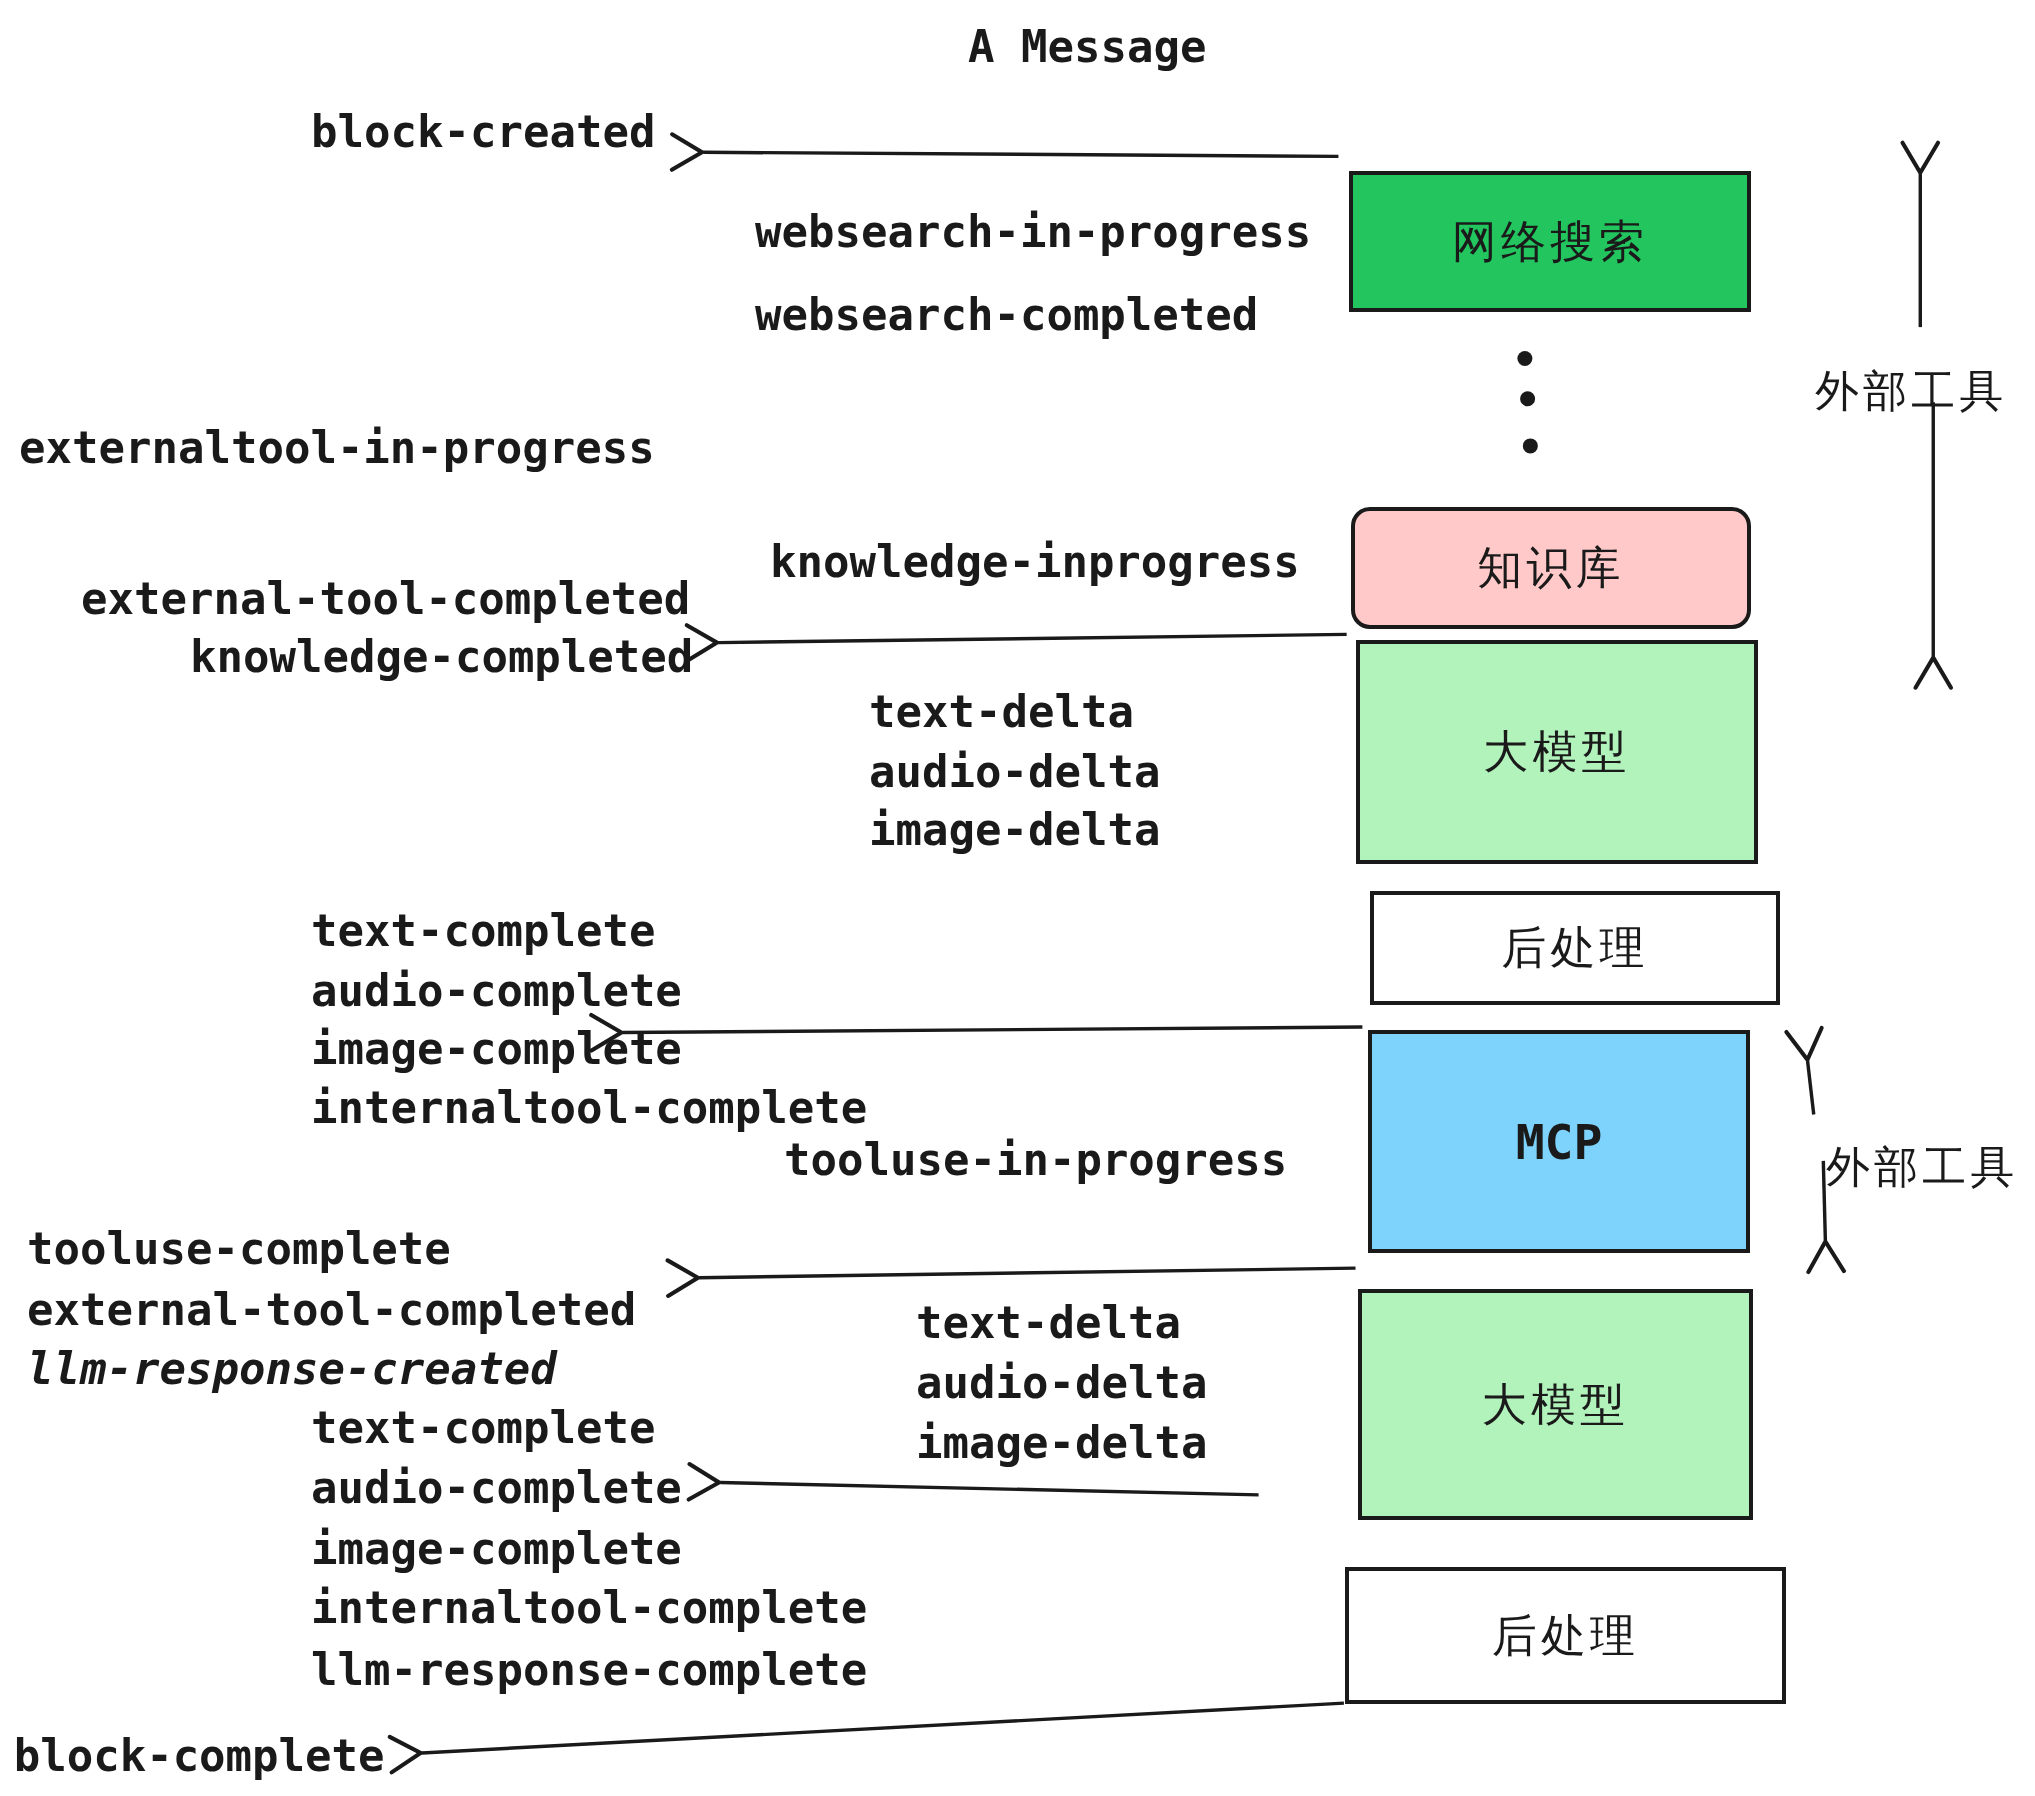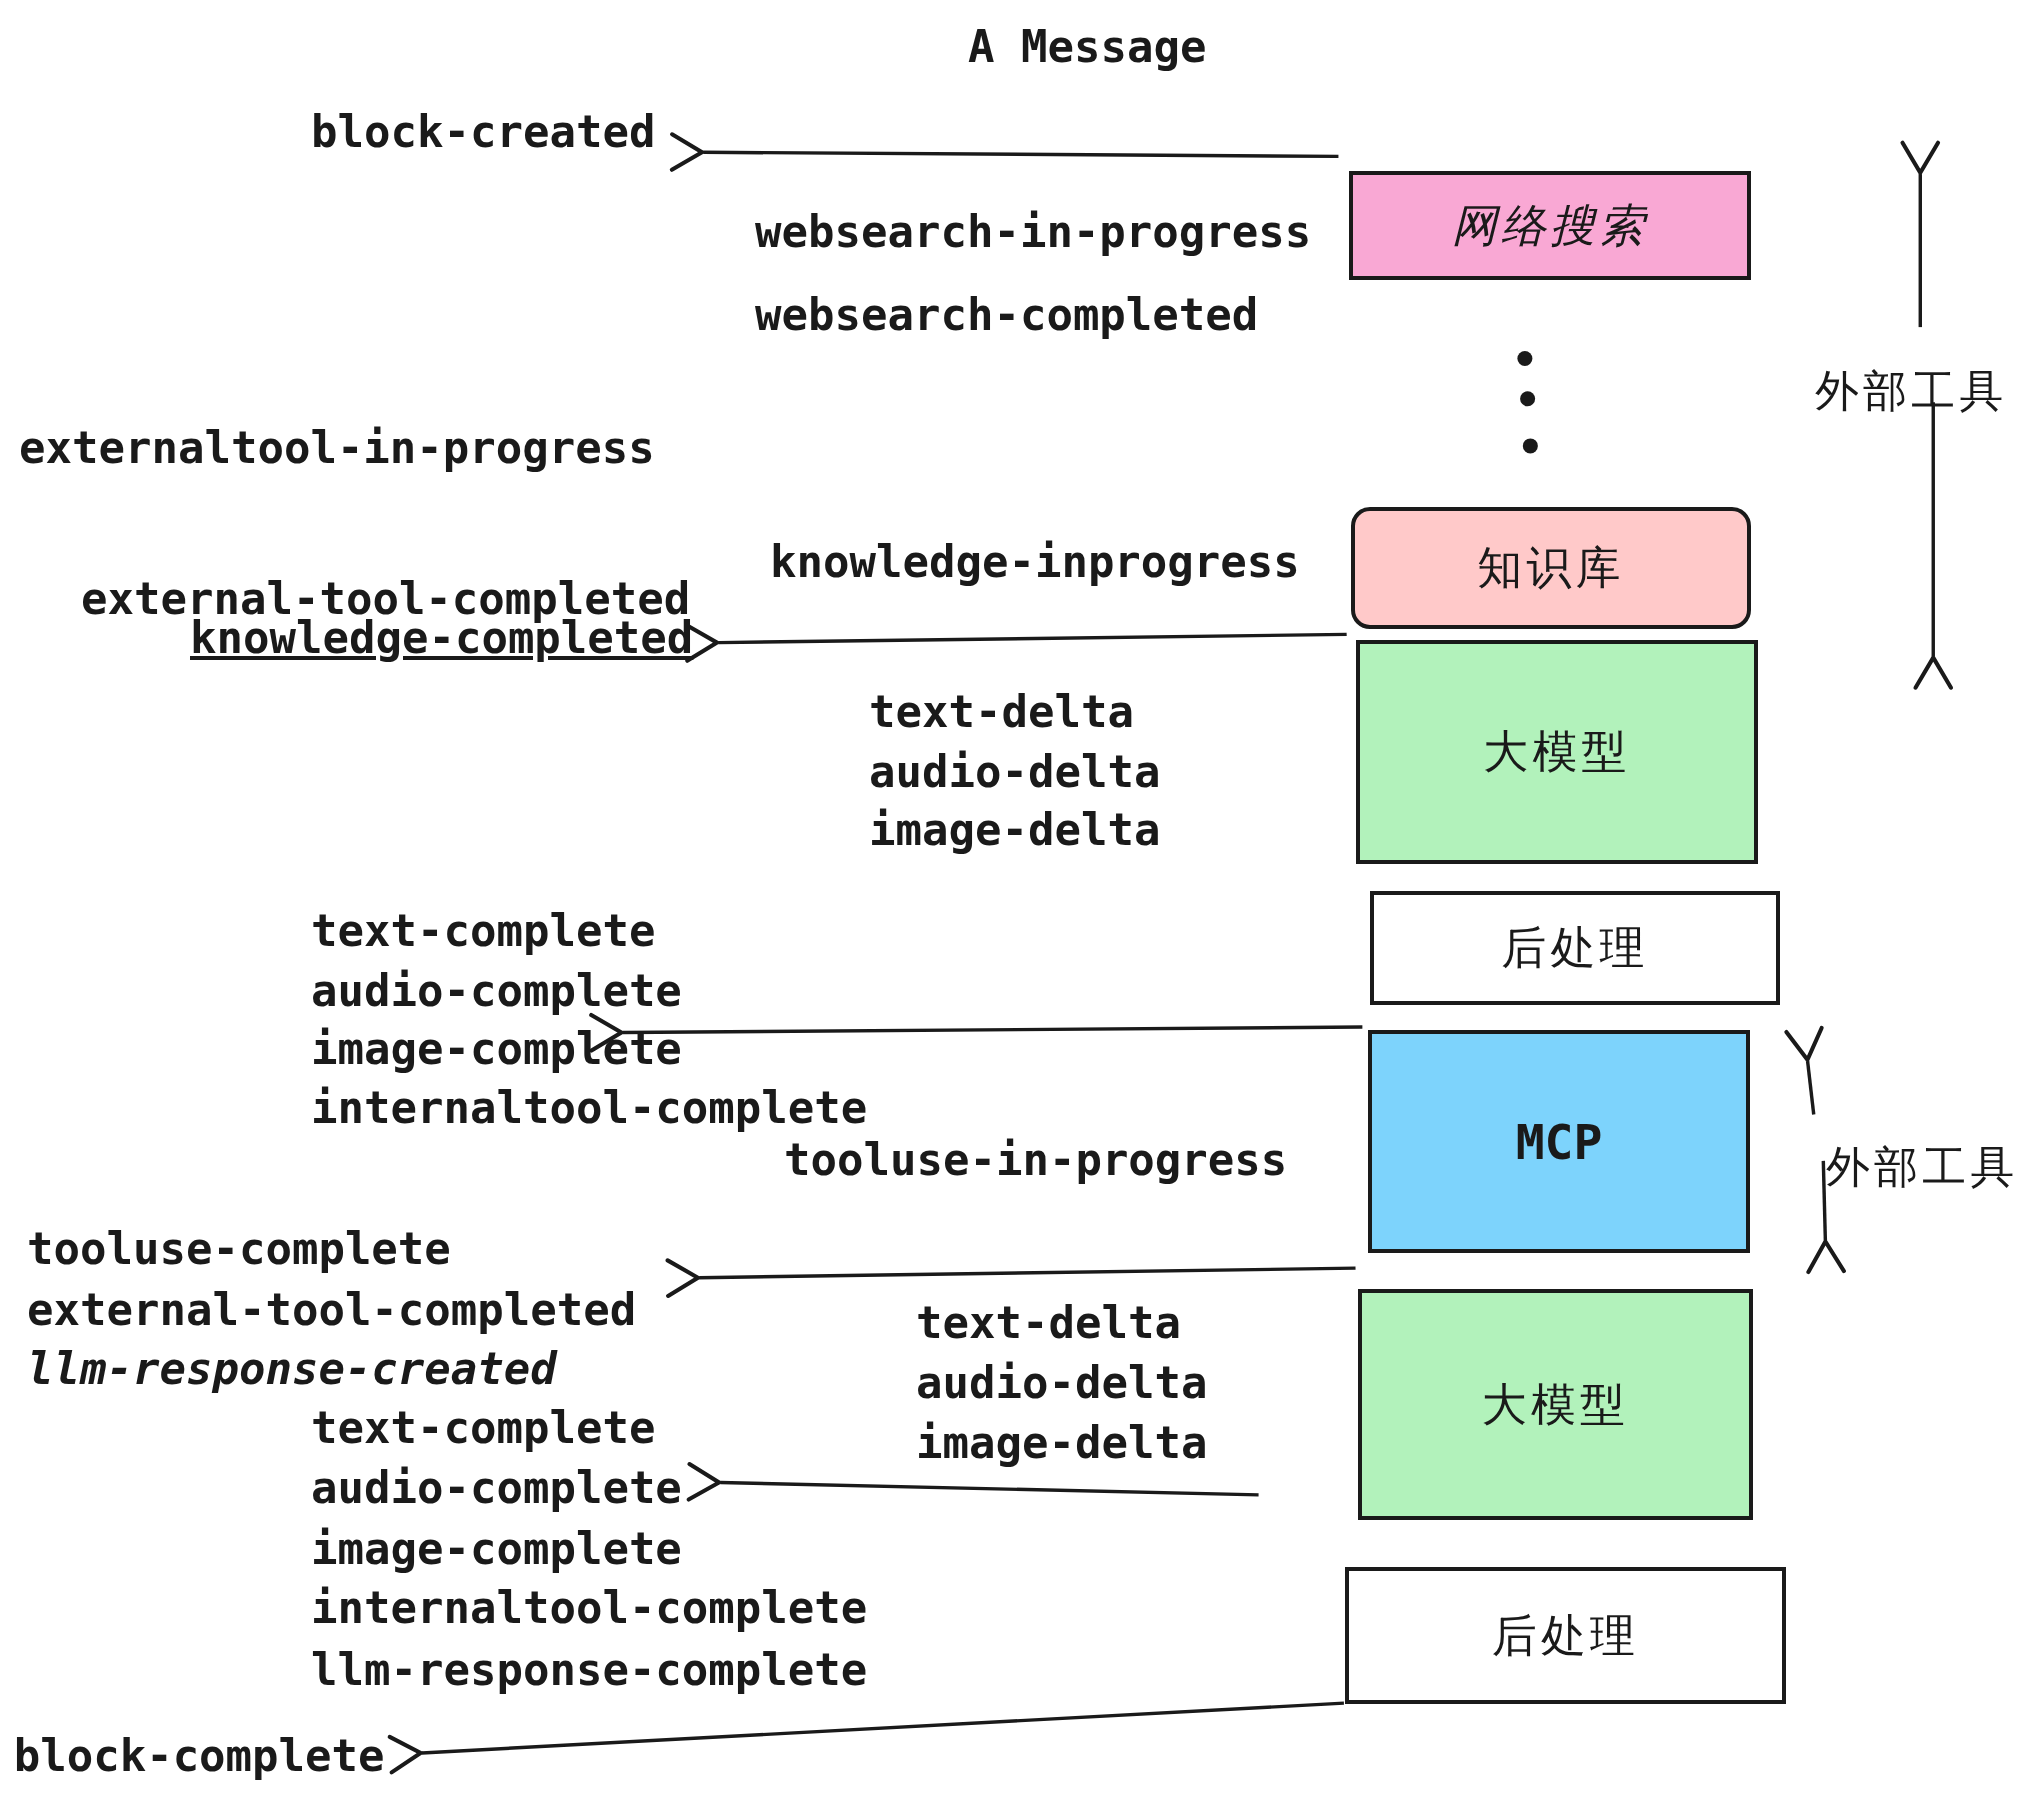--- a/index.html
+++ b/index.html
@@ -100,21 +100,21 @@
       <circle cx="2241" cy="653" r="11"></circle>
     </g>
   </svg>
 
   <div class="evt" style="left:311px;  top:107px;">block-created</div>
   <div class="evt" style="left:755px; top:207px;">websearch-in-progress</div>
   <div class="evt" style="left:755px; top:290px;">websearch-completed</div>
   <div class="evt" style="left:19px;   top:395px;margin-top:28px;">externaltool-in-progress</div>
   <div class="evt" style="left:770px; top:537px;">knowledge-inprogress</div>
   <div class="evt" style="left:81px;  top:574px;">external-tool-completed</div>
-  <div class="evt" style="left:190px;  top:613px;text-decoration:underline;">knowledge-completed</div>
+  <div class="evt" style="left:190px;  top:632px;">knowledge-completed</div>
   <div class="evt" style="left:869px; top:687px;">text-delta</div>
   <div class="evt" style="left:869px; top:747px;">audio-delta</div>
   <div class="evt" style="left:869px; top:805px;">image-delta</div>
   <div class="evt" style="left:311px;  top:906px;">text-complete</div>
   <div class="evt" style="left:311px;  top:966px;">audio-complete</div>
   <div class="evt" style="left:311px;  top:1024px;">image-complete</div>
   <div class="evt" style="left:311px;  top:1083px;">internaltool-complete</div>
   <div class="evt" style="left:784px; top:1135px;">tooluse-in-progress</div>
   <div class="evt" style="left:27px;   top:1224px;">tooluse-complete</div>
   <div class="evt" style="left:27px;   top:1285px;">external-tool-completed</div>
@@ -122,21 +122,21 @@
   <div class="evt" style="left:916px; top:1298px;">text-delta</div>
   <div class="evt" style="left:916px; top:1358px;">audio-delta</div>
   <div class="evt" style="left:916px; top:1418px;">image-delta</div>
   <div class="evt" style="left:311px;  top:1403px;">text-complete</div>
   <div class="evt" style="left:311px;  top:1463px;">audio-complete</div>
   <div class="evt" style="left:311px;  top:1524px;">image-complete</div>
   <div class="evt" style="left:311px;  top:1583px;">internaltool-complete</div>
   <div class="evt" style="left:311px;  top:1645px;">llm-response-complete</div>
   <div class="evt" style="left:13.7px;   top:1731px;">block-complete</div>
 
-  <div class="box" style="left: 1349px; top: 171px; width: 402px; height: 109px; background-color: #f9a8d4; font-style: italic;">
+  <div class="box" style="left: 1349px; top: 171px; width: 402px; height: 141px; background-color: #22c55e;">
     <span class="cn">网络搜索</span>
   </div>
 
   <div class="box" style="left: 1351px; top: 507px; width: 400px; height: 122px; background-color: rgb(255, 201, 201); border-radius: 19px;">
     <span class="cn">知识库</span>
   </div>
 
   <div class="box" style="left: 1356px; top: 640px; width: 402px; height: 224px; background-color: rgb(178, 242, 187);">
     <span class="cn">大模型</span>
   </div>

